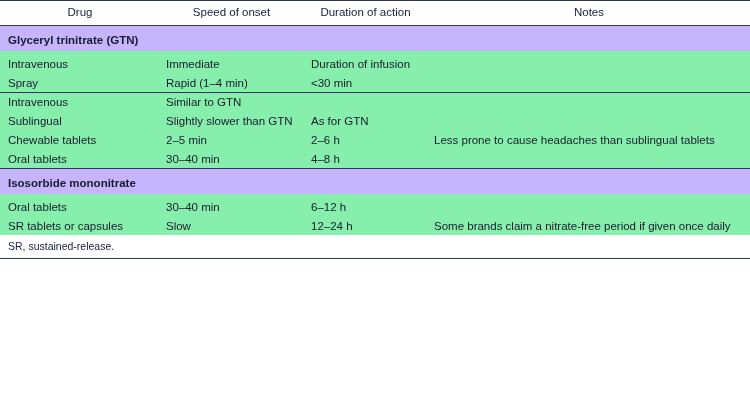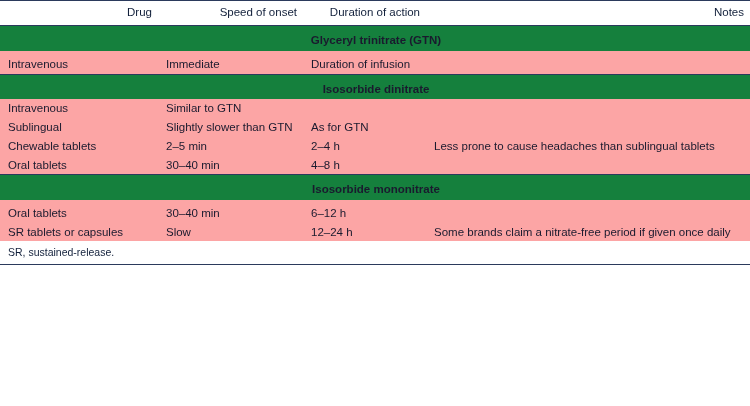--- a/index.html
+++ b/index.html
@@ -25,44 +25,43 @@
     table-layout: fixed;
     font-size: 11.5px;
     color: #1a1a2e;
   }
   table.drug-table col.c1 { width: 158px; }
   table.drug-table col.c2 { width: 145px; }
   table.drug-table col.c3 { width: 123px; }
   table.drug-table col.c4 { width: 324px; }
 
   thead th {
-    text-align: right;
+    text-align: center;
     font-weight: normal;
     font-size: 11.5px;
     color: #12203b;
     background: #ffffff;
     padding: 5px 6px 6px 8px;
     border-top: 1.5px solid #2b3a5c;
     border-bottom: 1.5px solid #2b3a5c;
     vertical-align: bottom;
     line-height: 1.15;
   }
   tbody td {
     padding: 2px 6px 2px 8px;
     vertical-align: top;
     line-height: 1.28;
-    background: #fca5a5;
+    background: #86efac;
     border: none;
   }
   tr.group-row td {
     font-weight: bold;
-    background: #15803d;
+    background: #c4b5fd;
     padding-top: 7px;
     padding-bottom: 3px;
-    text-align: center;
   }
   tr.first-after-header td {
     padding-top: 6px;
   }
   tr.rule-row td {
     padding: 0;
     height: 0;
     background: #e9ecf5;
     border-bottom: 1px solid #2b3a5c;
   }
@@ -99,42 +98,45 @@
     <tbody id="tbody">
         <tr class="group-row">
           <td colspan="4">Glyceryl trinitrate (GTN)</td>
         </tr>
         <tr class="first-after-header">
           <td>Intravenous</td>
           <td>Immediate</td>
           <td>Duration of infusion</td>
           <td></td>
         </tr>
+        <tr>
+          <td>Spray</td>
+          <td>Rapid (1–4 min)</td>
+          <td>&lt;30 min</td>
+          <td></td>
+        </tr>
         <tr class="rule-row">
           <td colspan="4"></td>
-        </tr>
-        <tr class="group-row">
-          <td colspan="4">Isosorbide dinitrate</td>
         </tr>
         <tr>
           <td>Intravenous</td>
           <td>Similar to GTN</td>
           <td></td>
           <td></td>
         </tr>
         <tr>
           <td>Sublingual</td>
           <td>Slightly slower than GTN</td>
           <td>As for GTN</td>
           <td></td>
         </tr>
         <tr>
           <td>Chewable tablets</td>
           <td>2–5 min</td>
-          <td>2–4 h</td>
+          <td>2–6 h</td>
           <td>Less prone to cause headaches than sublingual tablets</td>
         </tr>
         <tr>
           <td>Oral tablets</td>
           <td>30–40 min</td>
           <td>4–8 h</td>
           <td></td>
         </tr>
         <tr class="rule-row">
           <td colspan="4"></td>

